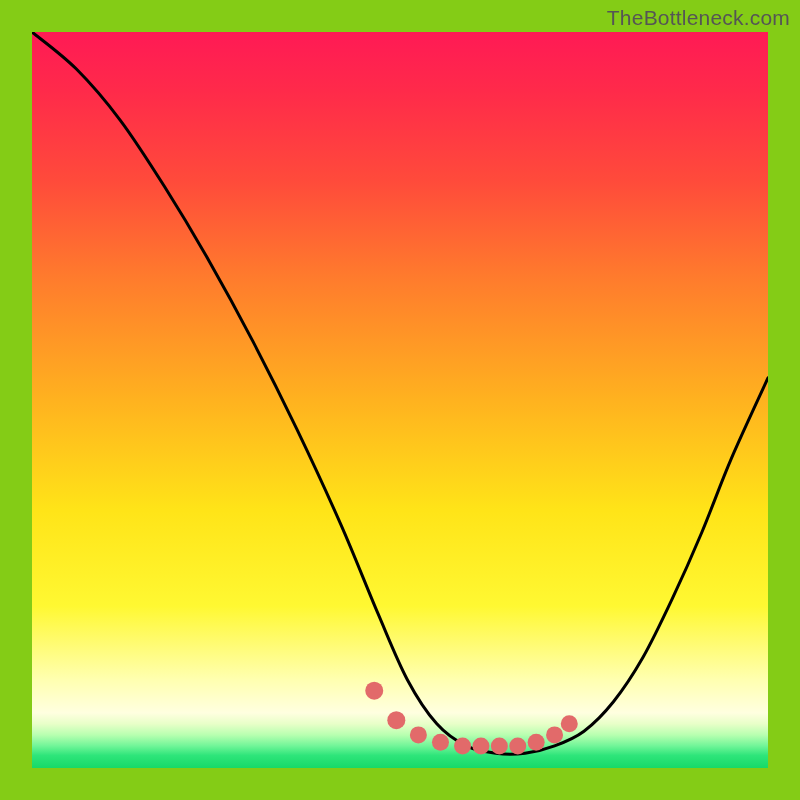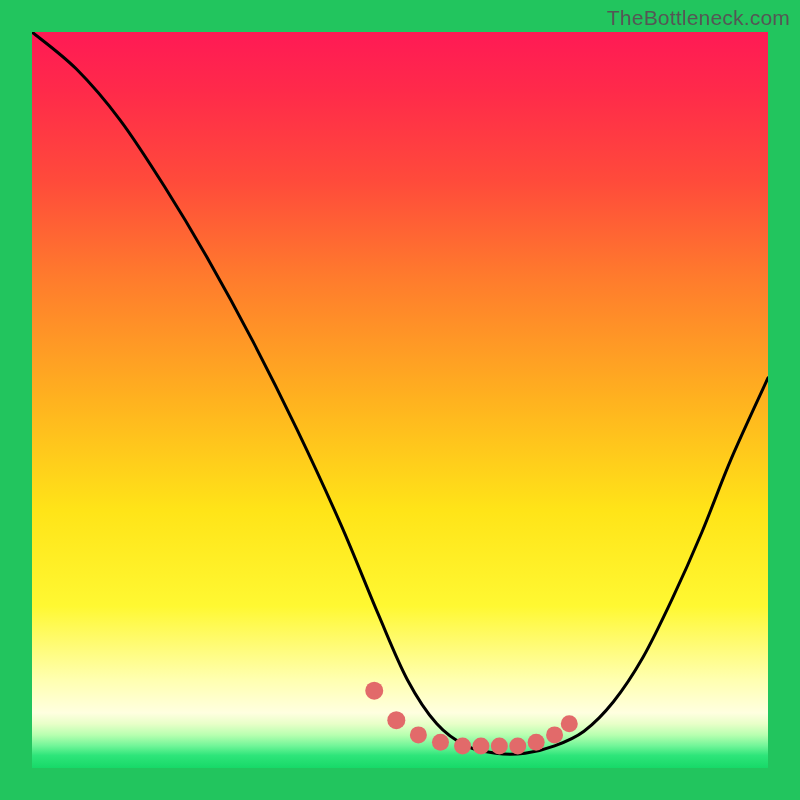--- a/index.html
+++ b/index.html
@@ -7,21 +7,21 @@
     padding: 0;
     width: 800px;
     height: 800px;
     background: #000;
     overflow: hidden;
     font-family: Arial, Helvetica, sans-serif;
   }
   .frame {
     position: absolute;
     inset: 0;
-    background: #22c55e;
+    background: #84cc16;
   }
   .plot {
     position: absolute;
     left: 32px;
     top: 32px;
     width: 736px;
     height: 736px;
     overflow: hidden;
   }
   .gradient {

